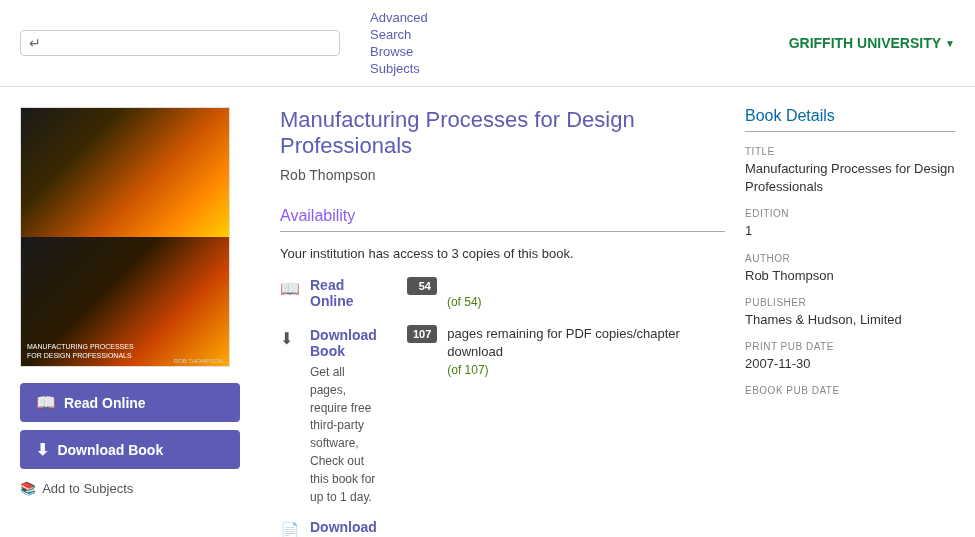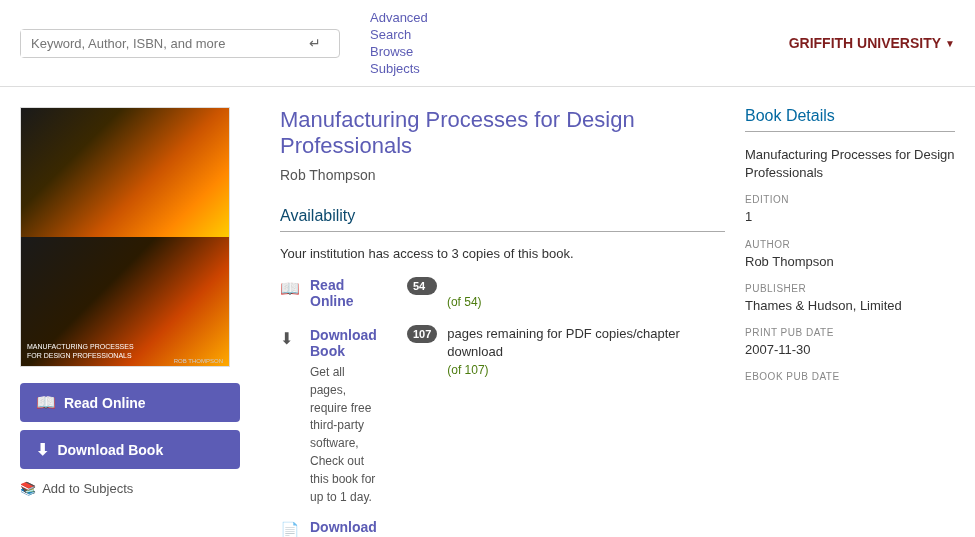--- a/index.html
+++ b/index.html
@@ -51,21 +51,21 @@
     }
     .nav-links a {
       color: #5c5cb5;
       text-decoration: none;
       font-size: 13px;
     }
     .institution {
       margin-left: auto;
       font-size: 14px;
       font-weight: bold;
-      color: #7f1d1d;
+      color: #15803d;
       display: flex;
       align-items: center;
       gap: 4px;
     }
     .institution .arrow-down {
       font-size: 10px;
     }
 
     
     .main-content {
@@ -156,21 +156,21 @@
       font-weight: normal;
       margin-bottom: 8px;
     }
     .book-author {
       font-size: 14px;
       color: #555;
       margin-bottom: 24px;
     }
     .section-title {
       font-size: 16px;
-      color: #0c4a6e;
+      color: #8b5cf6;
       font-weight: normal;
       margin-bottom: 6px;
     }
     .section-divider {
       border: none;
       border-top: 1px solid #aaa;
       margin-bottom: 14px;
     }
     .availability-text {
       font-size: 13px;
@@ -223,24 +223,24 @@
       display: flex;
       align-items: flex-start;
       gap: 10px;
     }
     .pages-badge {
       background: #555;
       color: #fff;
       font-size: 11px;
       font-weight: bold;
       padding: 3px 6px;
-      border-radius: 9px;
+      border-radius: 3px;
       flex-shrink: 0;
       min-width: 30px;
-      text-align: left;
+      text-align: right;
     }
     .pages-text {
       font-size: 13px;
       color: #333;
       line-height: 1.4;
     }
     .pages-sub {
       font-size: 12px;
       color: #4d7c0f;
     }
@@ -275,21 +275,20 @@
       color: #333;
       line-height: 1.4;
     }
   </style>
 </head>
 <body>
 
 <div class="header">
   <div class="search-area">
     <div class="search-input-wrapper">
-      <input class="search-input" type="text" placeholder="Keyword, Author, ISBN, and more" style="">
       <button class="search-submit-btn">↵</button>
     </div>
     <nav class="nav-links">
       <a href="#">Advanced</a>
       <a href="#">Search</a>
       <a href="#">Browse</a>
       <a href="#">Subjects</a>
     </nav>
   </div>
   <div class="institution">
@@ -375,20 +374,21 @@
         </div>
       </div>
     </div>
 
   </div>
 
   <div class="right-sidebar">
     <div class="details-title">Book Details</div>
     <hr class="details-divider">
 
+    <div class="detail-label">TITLE</div>
     <div class="detail-value">Manufacturing Processes for Design Professionals</div>
 
     <div class="detail-label">EDITION</div>
     <div class="detail-value">1</div>
 
     <div class="detail-label">AUTHOR</div>
     <div class="detail-value">Rob Thompson</div>
 
     <div class="detail-label">PUBLISHER</div>
     <div class="detail-value">Thames &amp; Hudson, Limited</div>

